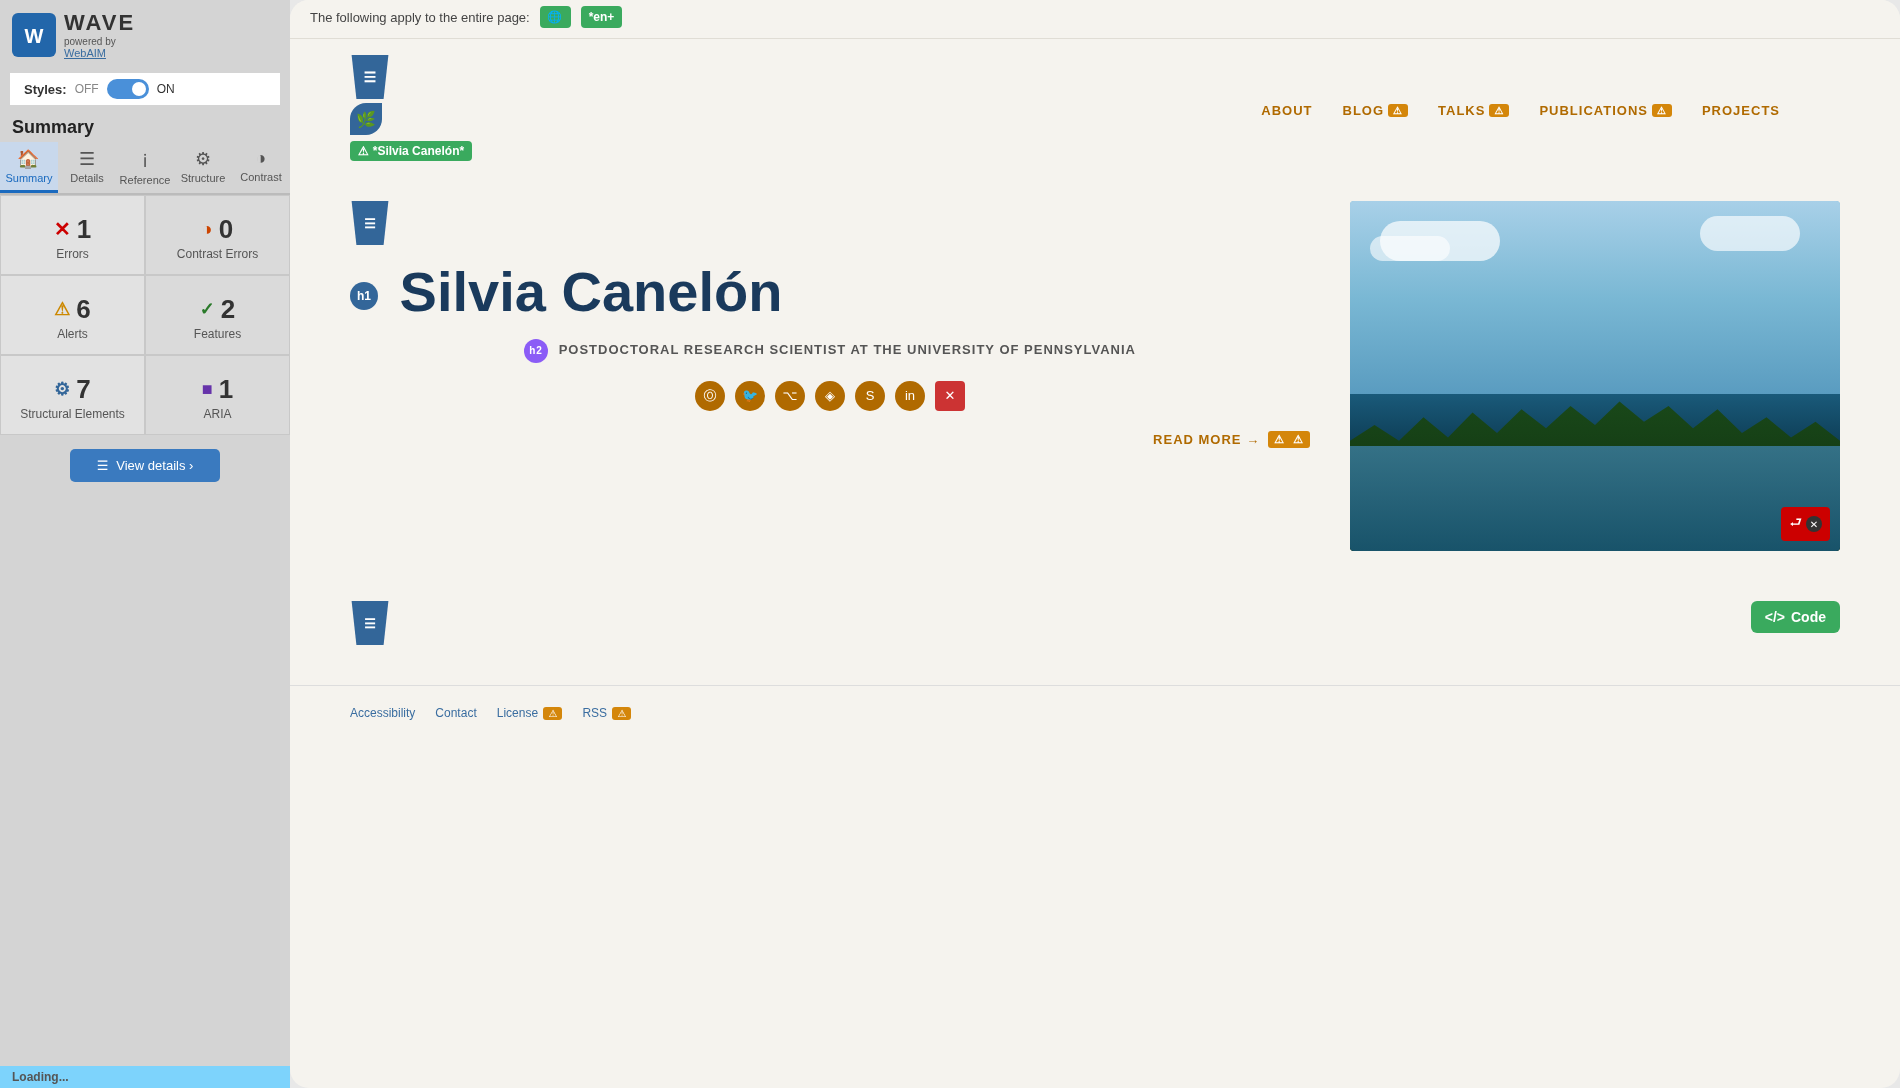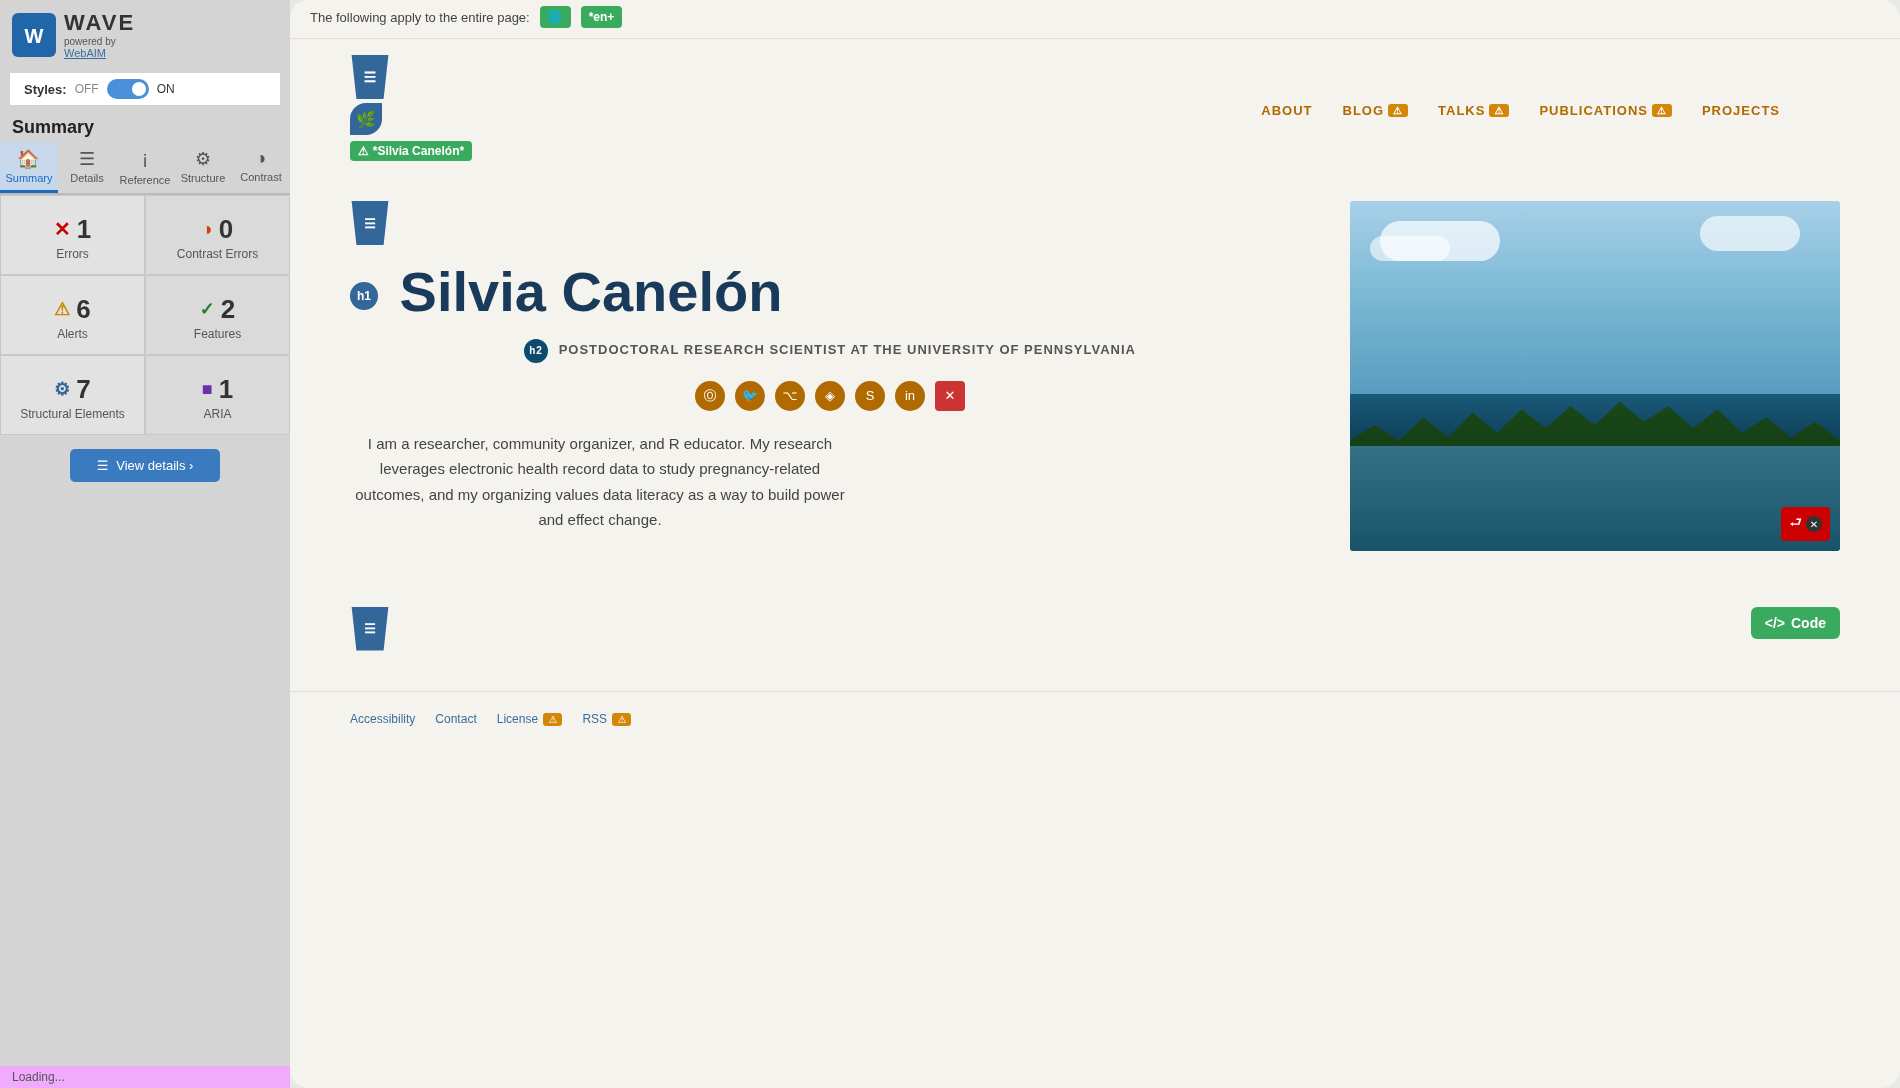--- a/index.html
+++ b/index.html
@@ -271,21 +271,21 @@
       color: #1a3a5c;
       line-height: 1.1;
       margin-bottom: 16px;
     }
     .h2-badge {
       display: inline-flex;
       align-items: center;
       justify-content: center;
       width: 24px;
       height: 24px;
-      background: #0c4a6e;
+      background: #8b5cf6;
       color: white;
       border-radius: 50%;
       font-size: 10px;
       font-weight: bold;
       margin-right: 6px;
       vertical-align: middle;
     }
     .hero-subtitle {
       font-size: 13px;
       font-weight: bold;
@@ -397,24 +397,25 @@
       font-size: 12px;
       text-decoration: none;
     }
 
     
     .loading-bar {
       position: absolute;
       bottom: 0;
       left: 0;
       right: 0;
-      background: #f0abfc;
+      background: #7dd3fc;
       padding: 4px 12px;
       font-size: 12px;
       color: #555;
+      font-weight: bold;
     }
 
     
     .page-global {
       background: #f5f3ee;
       padding: 6px 20px 10px;
       font-size: 13px;
       color: #444;
       border-bottom: 1px solid #e0ddd5;
       display: flex;
@@ -610,22 +611,27 @@
       <div class="social-icons">
         <div class="social-icon" title="ORCID">Ⓞ</div>
         <div class="social-icon" title="Twitter">🐦</div>
         <div class="social-icon" title="GitHub">⌥</div>
         <div class="social-icon" title="Dev.to">◈</div>
         <div class="social-icon" title="Google Scholar">S</div>
         <div class="social-icon" title="LinkedIn">in</div>
         <div class="social-icon social-icon-x" title="X/Error">✕</div>
       </div>
 
-      <p class="hero-bio">I am a researcher, community organizer, and R educator. My research leverages electronic health record data to study pregnancy-related outcomes, and my organizing values data literacy as a way to build power and effect change.</p>
-
+
+      <div class="read-more">
+        <span>READ MORE →</span>
+        <span class="read-more-warn">
+          ⚠ &nbsp;⚠
+        </span>
+      </div>
     </div>
 
     <div class="hero-image">
       <div class="hero-image-sky"></div>
 
       <div style="position:absolute;top:20px;left:30px;width:120px;height:40px;background:rgba(255,255,255,0.7);border-radius:30px;"></div>
       <div style="position:absolute;top:35px;left:20px;width:80px;height:25px;background:rgba(255,255,255,0.6);border-radius:20px;"></div>
       <div style="position:absolute;top:15px;right:40px;width:100px;height:35px;background:rgba(255,255,255,0.65);border-radius:25px;"></div>
       <div class="hero-image-trees"></div>
       <div class="hero-image-water"></div>

